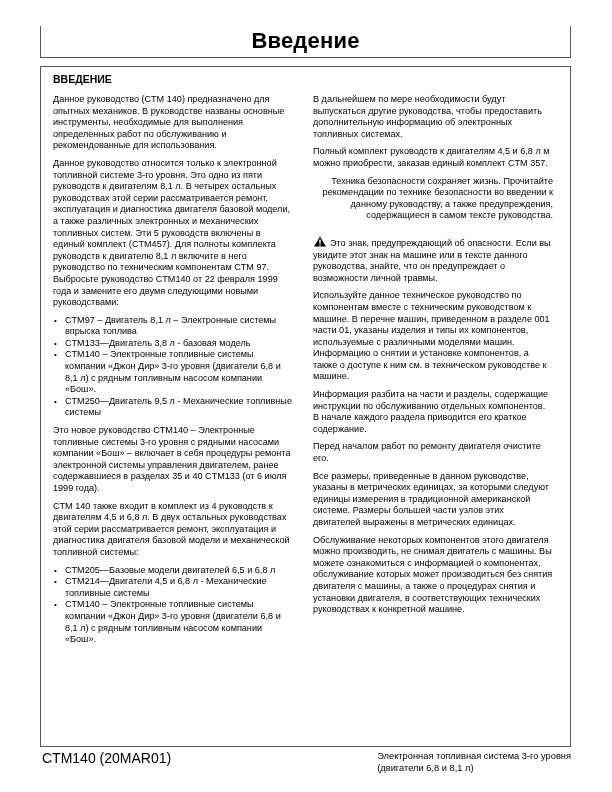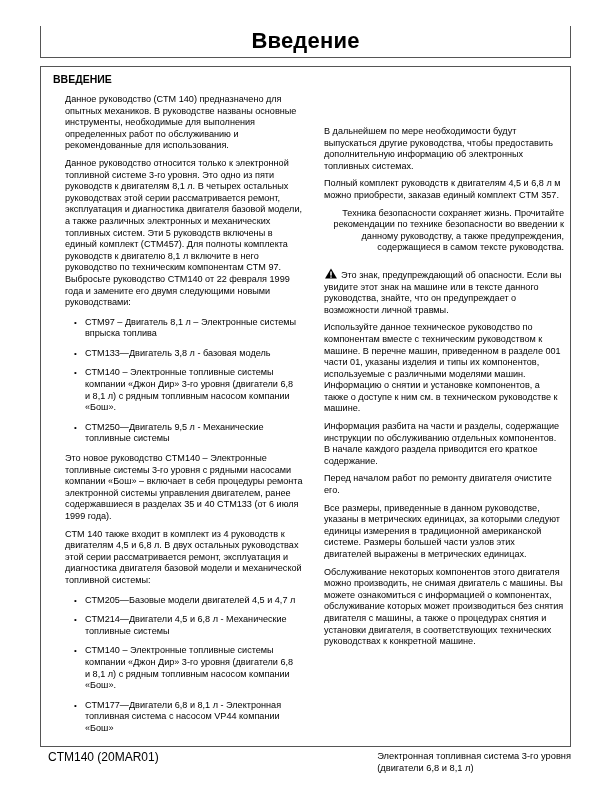--- a/index.html
+++ b/index.html
@@ -6,29 +6,29 @@
   body { width: 612px; height: 792px; position: relative; overflow: hidden;
          font-family: "Liberation Sans", sans-serif; color: #000; }
   .header-box { position: absolute; left: 40px; top: 26px; width: 531px; height: 32px;
                 border-left: 1px solid #555; border-right: 1px solid #555; border-bottom: 1px solid #555;
                 box-sizing: border-box; text-align: center; }
   .header-title { font-weight: bold; font-size: 22px; line-height: 30px; letter-spacing: 0.2px; }
   .content-box { position: absolute; left: 40px; top: 66px; width: 531px; height: 681px;
                  border: 1px solid #555; box-sizing: border-box; }
   .section-title { position: absolute; left: 12px; top: 6px; font-weight: bold; font-size: 10.5px; }
   .col { position: absolute; top: 27px; width: 240px; font-size: 9.1px; line-height: 11.6px; }
-  .col-left { left: 24px; }
-  .col-right { left: 283px; width: 240px; margin-top: 32px; }
+  .col-left { left: 12px; }
+  .col-right { left: 272px; width: 240px; }
   p { margin: 0 0 6px 0; }
   ul { margin: 0 0 6px 0; padding: 0; list-style: none; }
-  li { position: relative; padding-left: 12px; margin: 8px; }
+  li { position: relative; padding-left: 12px; margin: 0; }
   li::before { content: "•"; position: absolute; left: 1px; top: 0; font-size: 8px; }
   .bold { font-weight: normal; }
   .warn-icon { display: inline-block; width: 14px; height: 11px; vertical-align: -1px; margin-right: 3px; }
-  .footer-left { position: absolute; left: 48px; top: 750px; font-size: 12px; }
+  .footer-left { position: absolute; left: 42px; top: 750px; font-size: 14px; }
   .footer-right { position: absolute; right: 41px; top: 750px; font-size: 9.3px; text-align: left; line-height: 12px; }
 </style>
 </head>
 <body>
 
 <div class="header-box">
   <div class="header-title">Введение</div>
 </div>
 
 <div class="content-box">
@@ -39,24 +39,23 @@
     <p><span>Данное руководство относится только к электронной топливной системе 3-го уровня. Это одно из пяти руководств к двигателям 8,1 л. В четырех остальных руководствах этой серии рассматривается ремонт, эксплуатация и диагностика двигателя базовой модели, а также различных электронных и механических топливных систем.  Эти 5 руководств включены в единый комплект (CTM457). Для полноты комплекта руководств к двигателю 8,1 л включите в него руководство по техническим компонентам CTM 97. </span><span class="bold">Выбросьте руководство CTM140 от 22 февраля 1999 года и замените его двумя следующими новыми руководствами:</span></p>
     <ul>
       <li>CTM97 – Двигатель 8,1 л – Электронные системы впрыска топлива</li>
       <li>CTM133—Двигатель 3,8 л - базовая модель</li>
       <li>CTM140 – Электронные топливные системы компании «Джон Дир» 3-го уровня (двигатели 6,8 и 8,1 л) с рядным топливным насосом компании «Бош».</li>
       <li>CTM250—Двигатель 9,5 л - Механические топливные системы</li>
     </ul>
     <p>Это новое руководство CTM140 – Электронные топливные системы 3-го уровня с рядными насосами компании «Бош» – включает в себя процедуры ремонта электронной системы управления двигателем, ранее содержавшиеся в разделах 35 и 40 CTM133 (от 6 июля 1999 года).</p>
     <p>CTM 140 также входит в комплект из 4 руководств к двигателям 4,5 и 6,8 л. В двух остальных руководствах этой серии рассматривается ремонт, эксплуатация и диагностика двигателя базовой модели и механической топливной системы:</p>
     <ul>
-      <li>CTM205—Базовые модели двигателей 4,5 и 4,7 л</li>
+      <li>CTM205—Базовые модели двигателей 6,5 и 6,8 л</li>
       <li>CTM214—Двигатели 4,5 и 6,8 л - Механические топливные системы</li>
       <li>CTM140 – Электронные топливные системы компании «Джон Дир» 3-го уровня (двигатели 6,8 и 8,1 л) с рядным топливным насосом компании «Бош».</li>
-      <li>CTM177—Двигатели 6,8 и 8,1 л - Электронная топливная система с насосом VP44 компании «Бош»</li>
     </ul>
   </div>
 
   <div class="col col-right">
     <p>В дальнейшем по мере необходимости будут выпускаться другие руководства, чтобы предоставить дополнительную информацию об электронных топливных системах.</p>
     <p>Полный комплект руководств к двигателям 4,5 и 6,8 л м можно приобрести, заказав единый комплект CTM 357.</p>
     <p style="margin-bottom:14px;text-align:right;">Техника безопасности сохраняет жизнь. Прочитайте рекомендации по технике безопасности во введении к данному руководству, а также предупреждения, содержащиеся в самом тексте руководства.</p>
     <p><svg class="warn-icon" viewBox="0 0 14 12">
           <polygon points="7,0.5 13.5,11.5 0.5,11.5" fill="#000"></polygon>
           <rect x="6.2" y="3.8" width="1.6" height="4.5" fill="#fff"></rect>

